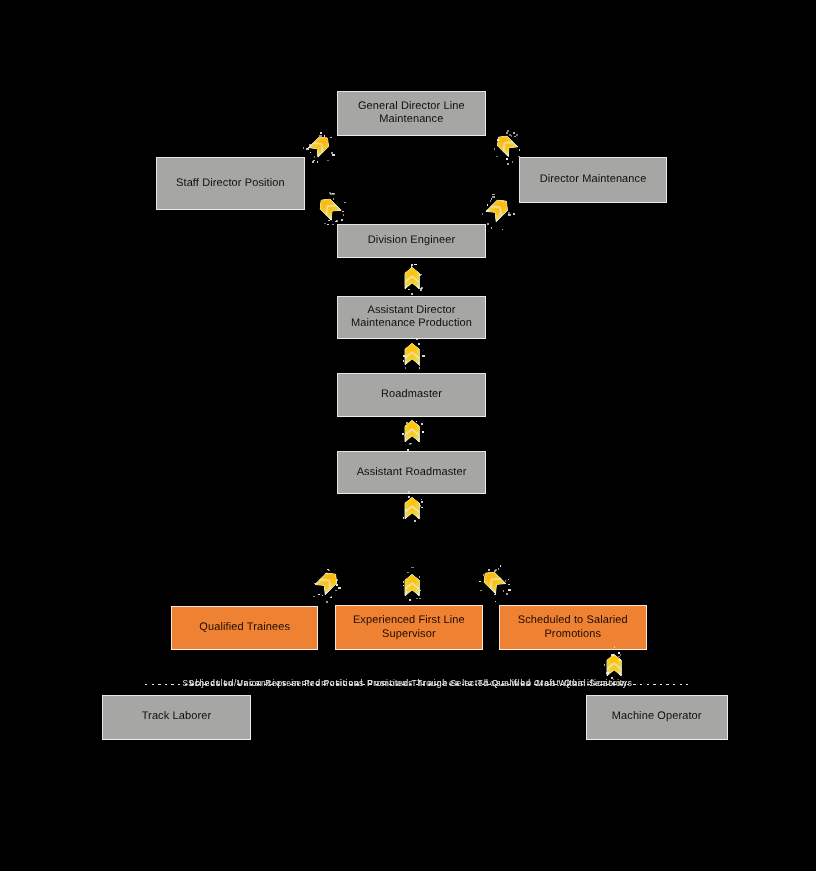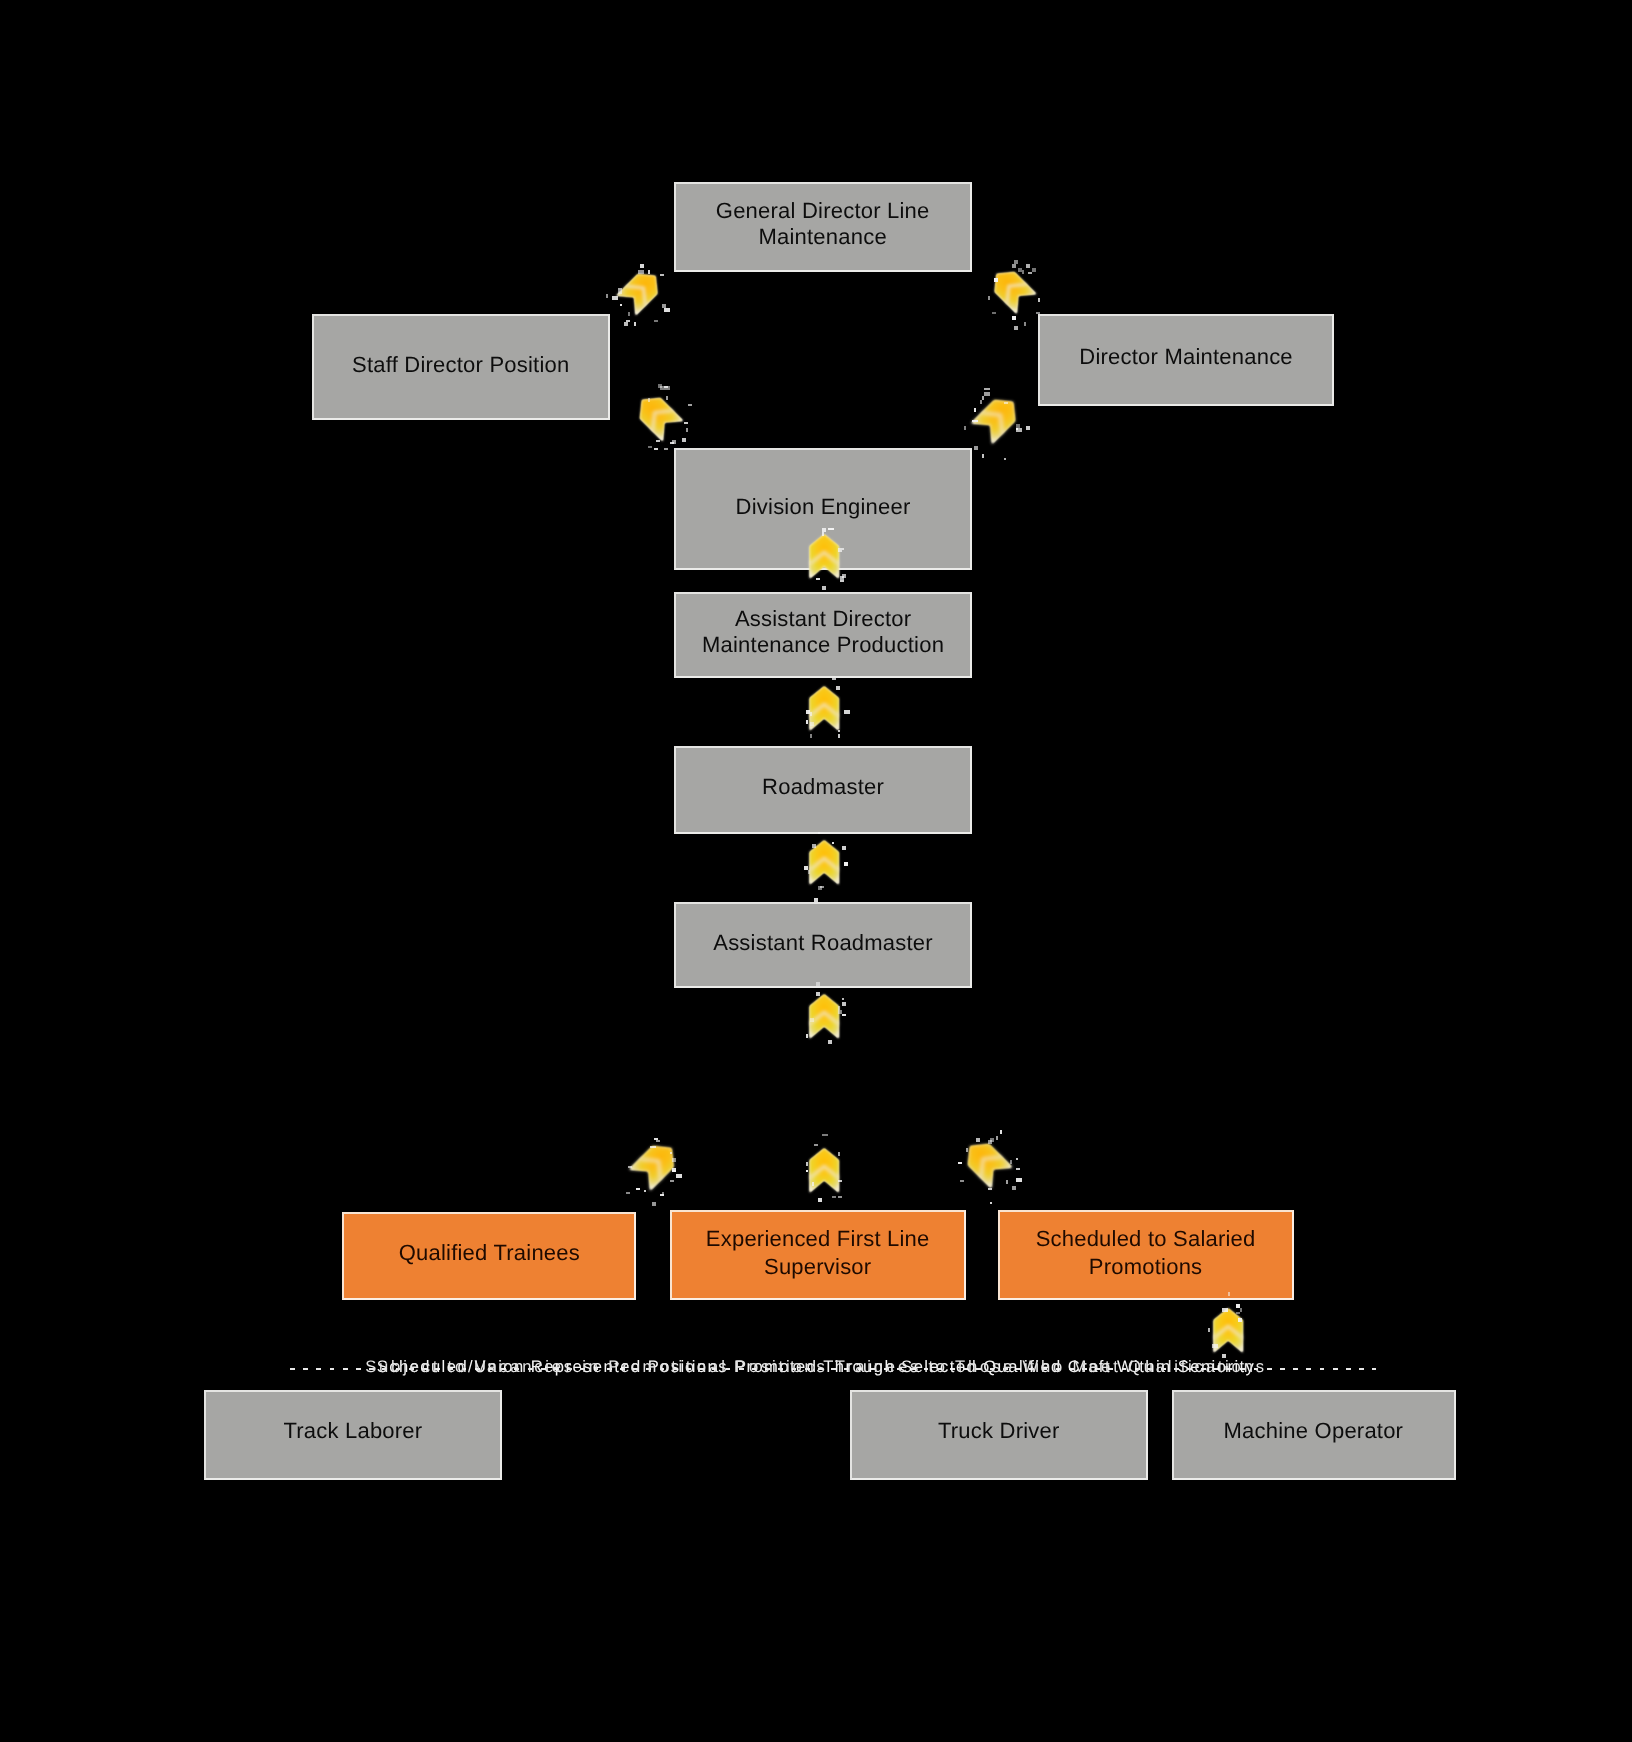--- a/index.html
+++ b/index.html
@@ -81,21 +81,21 @@
 
   <div class="node gray" style="left:336.6px;top:90.5px;width:149.5px;height:45.7px">
     <span class="lbl">General Director Line<br>Maintenance</span>
   </div>
   <div class="node gray" style="left:155.6px;top:157.3px;width:149.6px;height:53px">
     <span class="lbl">Staff Director Position</span>
   </div>
   <div class="node gray" style="left:518.9px;top:157px;width:148.3px;height:46.2px">
     <span class="lbl">Director Maintenance</span>
   </div>
-  <div class="node gray" style="left:337px;top:223.8px;width:149.1px;height:61px">
+  <div class="node gray" style="left:337px;top:223.8px;width:149.1px;height:34px">
     <span class="lbl">Division Engineer</span>
   </div>
   <div class="node gray" style="left:336.9px;top:295.9px;width:149.3px;height:42.7px">
     <span class="lbl">Assistant Director<br>Maintenance Production</span>
   </div>
   <div class="node gray" style="left:336.9px;top:372.9px;width:149.3px;height:43.7px">
     <span class="lbl">Roadmaster</span>
   </div>
   <div class="node gray" style="left:336.9px;top:450.7px;width:149.3px;height:43.3px">
     <span class="lbl">Assistant Roadmaster</span>
@@ -104,23 +104,20 @@
     <span class="lbl">Qualified Trainees</span>
   </div>
   <div class="node orange" style="left:335.1px;top:605.3px;width:147.5px;height:45.1px">
     <span class="lbl">Experienced First Line<br>Supervisor</span>
   </div>
   <div class="node orange" style="left:498.6px;top:605.3px;width:148.4px;height:45.1px">
     <span class="lbl">Scheduled to Salaried<br>Promotions</span>
   </div>
   <div class="node gray" style="left:101.7px;top:694.7px;width:149.5px;height:45.2px">
     <span class="lbl">Track Laborer</span>
-  </div>
-  <div class="node gray" style="left:425.1px;top:694.7px;width:148.6px;height:45.2px">
-    <span class="lbl">Truck Driver</span>
   </div>
   <div class="node gray" style="left:585.7px;top:694.7px;width:142px;height:45.2px">
     <span class="lbl">Machine Operator</span>
   </div>
 
   <div class="arrow" style="left:308.2px;top:136.6px;width:21.2px;height:20.2px">
     <svg width="21.2" height="20.2" viewBox="-33.4 17 141.4 141.4">
       <g filter="url(#jpegish)">
           <g transform="translate(50,75) scale(1,1) rotate(45) translate(-50,-75)">
         <polygon points="50,4 97,42 97,146 50,106 3,146 3,42" fill="url(#gDia)" stroke="#fdf6e6" stroke-width="5" stroke-linejoin="round" stroke-opacity="0.9"></polygon>

